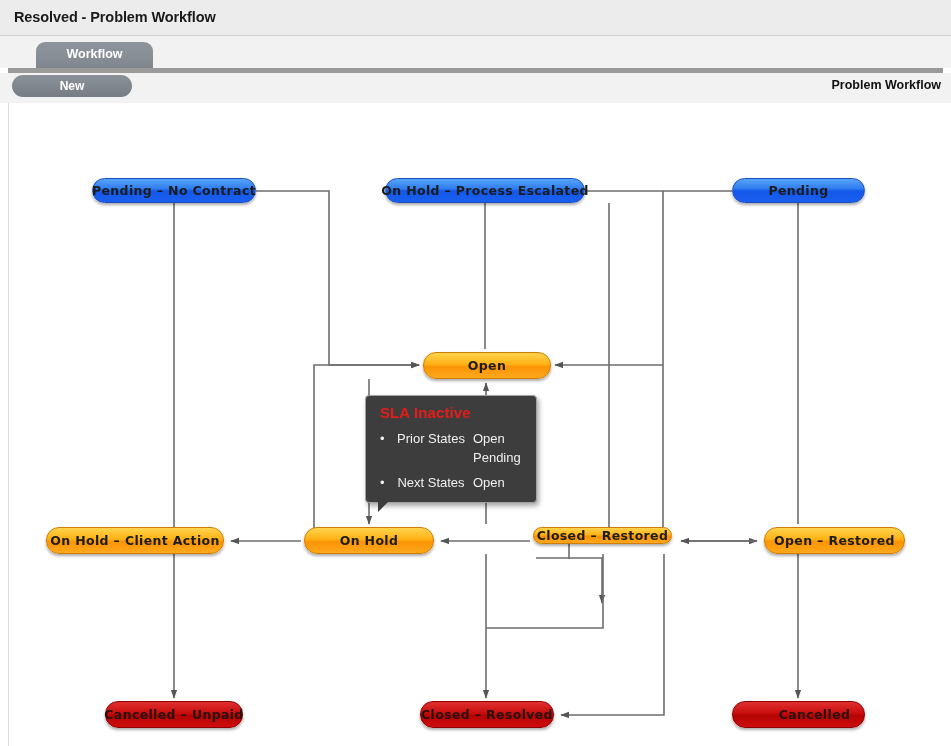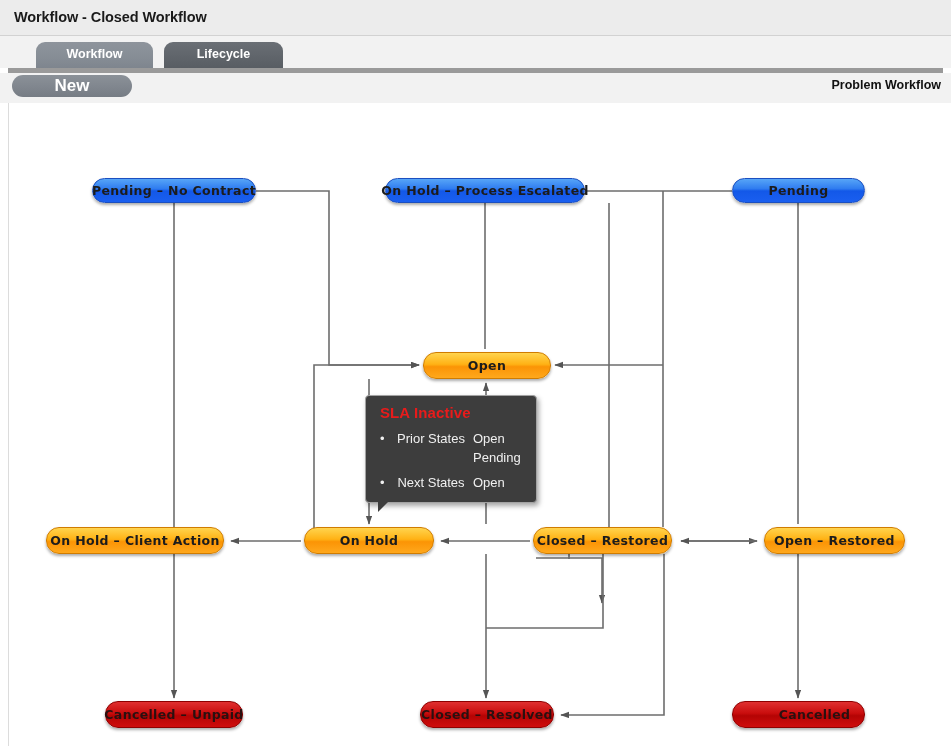--- a/index.html
+++ b/index.html
@@ -79,21 +79,21 @@
     width: 951px; height: 30px;
     background: #f2f2f2;
   }
   .btn-new {
     position: absolute;
     left: 12px; top: 2px;
     width: 120px; height: 22px;
     border-radius: 11px;
     background: linear-gradient(to bottom, #8b9198 0%, #80868e 55%, #767c84 100%);
     color: #ffffff;
-    font-size: 17px;
+    font-size: 12px;
     font-weight: bold;
     line-height: 22px;
     text-align: center;
     cursor: pointer;
     user-select: none;
   }
   .page-label {
     position: absolute;
     right: 10px; top: 5px;
     font-size: 12.5px;
@@ -201,26 +201,25 @@
     left: 12px; bottom: -10px;
     width: 0; height: 0;
     border-left: 11px solid #3d3d3d;
     border-bottom: 11px solid transparent;
   }
 </style>
 </head>
 <body>
 
 <div class="titlebar">
-  <div class="title">Workflow - Closed Workflow</div>
+  <div class="title">Resolved - Problem Workflow</div>
 </div>
 
 <div class="tabstrip">
   <div class="tab tab-workflow">Workflow</div>
-  <div class="tab tab-lifecycle">Lifecycle</div>
 </div>
 <div class="tab-underline"></div>
 
 <div class="toolbar">
   <div class="btn-new">New</div>
   <div class="page-label">Problem Workflow</div>
 </div>
 
 <div class="canvas">
 
@@ -302,21 +301,21 @@
   <div class="node blue" style="left:376px; top:75px;  width:200px; height:25px;">On Hold – Process Escalated</div>
 
   <div class="node blue" style="left:723px; top:75px;  width:133px; height:25px;">Pending</div>
 
   <div class="node orange" style="left:414px; top:249px; width:128px; height:27px;">Open</div>
 
   <div class="node orange" style="left:37px;  top:424px; width:178px; height:27px;">On Hold – Client Action</div>
 
   <div class="node orange" style="left:295px; top:424px; width:130px; height:27px;">On Hold</div>
 
-  <div class="node orange" style="left:524px; top:424px; width:139px; height:27px;">Closed – Restored</div>
+  <div class="node orange" style="left:524px; top:424px; width:139px; height:17px;">Closed – Restored</div>
 
   <div class="node orange" style="left:755px; top:424px; width:141px; height:27px;">Open – Restored</div>
 
   <div class="node red" style="left:411px; top:598px; width:134px; height:27px;">Closed – Resolved</div>
 
   <div class="node red" style="left:96px;  top:598px; width:138px; height:27px;">Cancelled – Unpaid</div>
 
   <div class="node red" style="left:723px; top:598px; width:133px; height:27px;padding-left:32px;">Cancelled</div>
 
   <div class="tooltip" style="left:356px; top:292px; width:172px; height:108px;">

